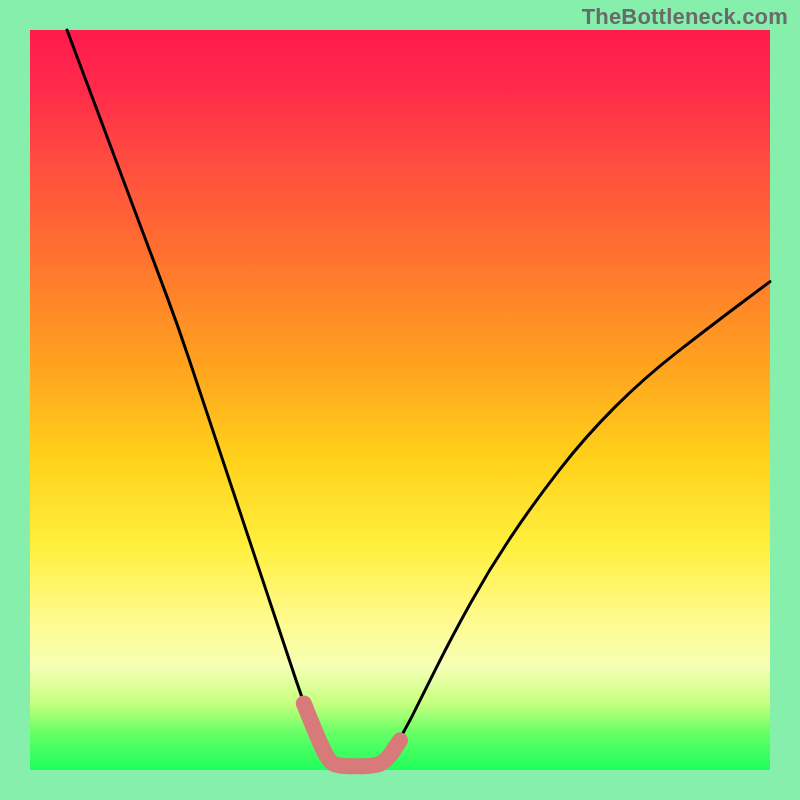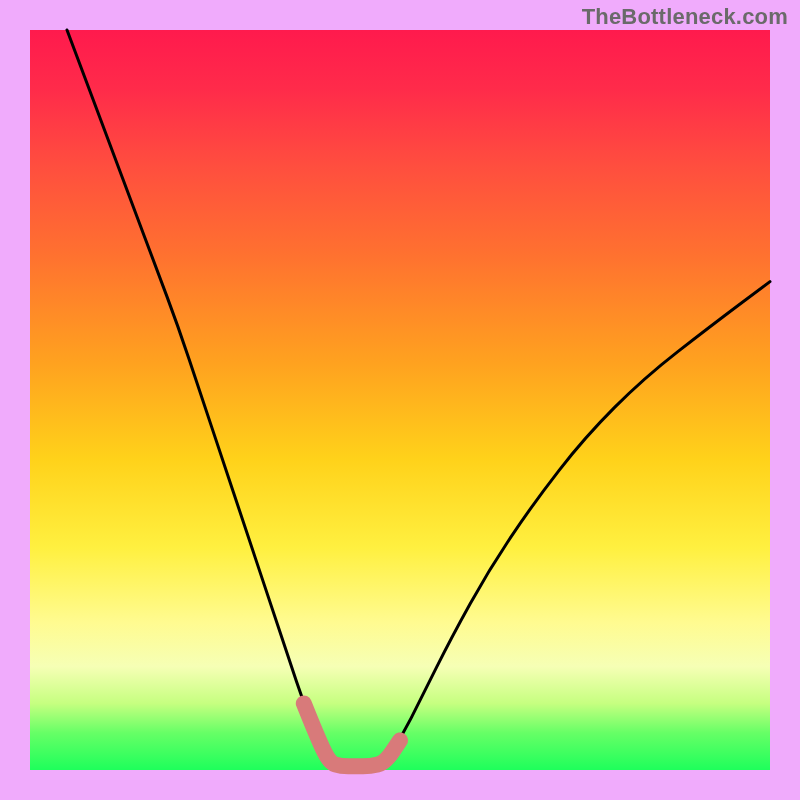--- a/index.html
+++ b/index.html
@@ -10,21 +10,21 @@
     background: #000;
     overflow: hidden;
     font-family: Arial, Helvetica, sans-serif;
   }
   .frame {
     position: absolute;
     top: 0;
     left: 0;
     width: 800px;
     height: 800px;
-    background: #f0abfc;
+    background: #86efac;
   }
   .plot-area {
     position: absolute;
     top: 30px;
     left: 30px;
     width: 740px;
     height: 740px;
     
     background: linear-gradient(to bottom,
       #ff1a4d 0%,

